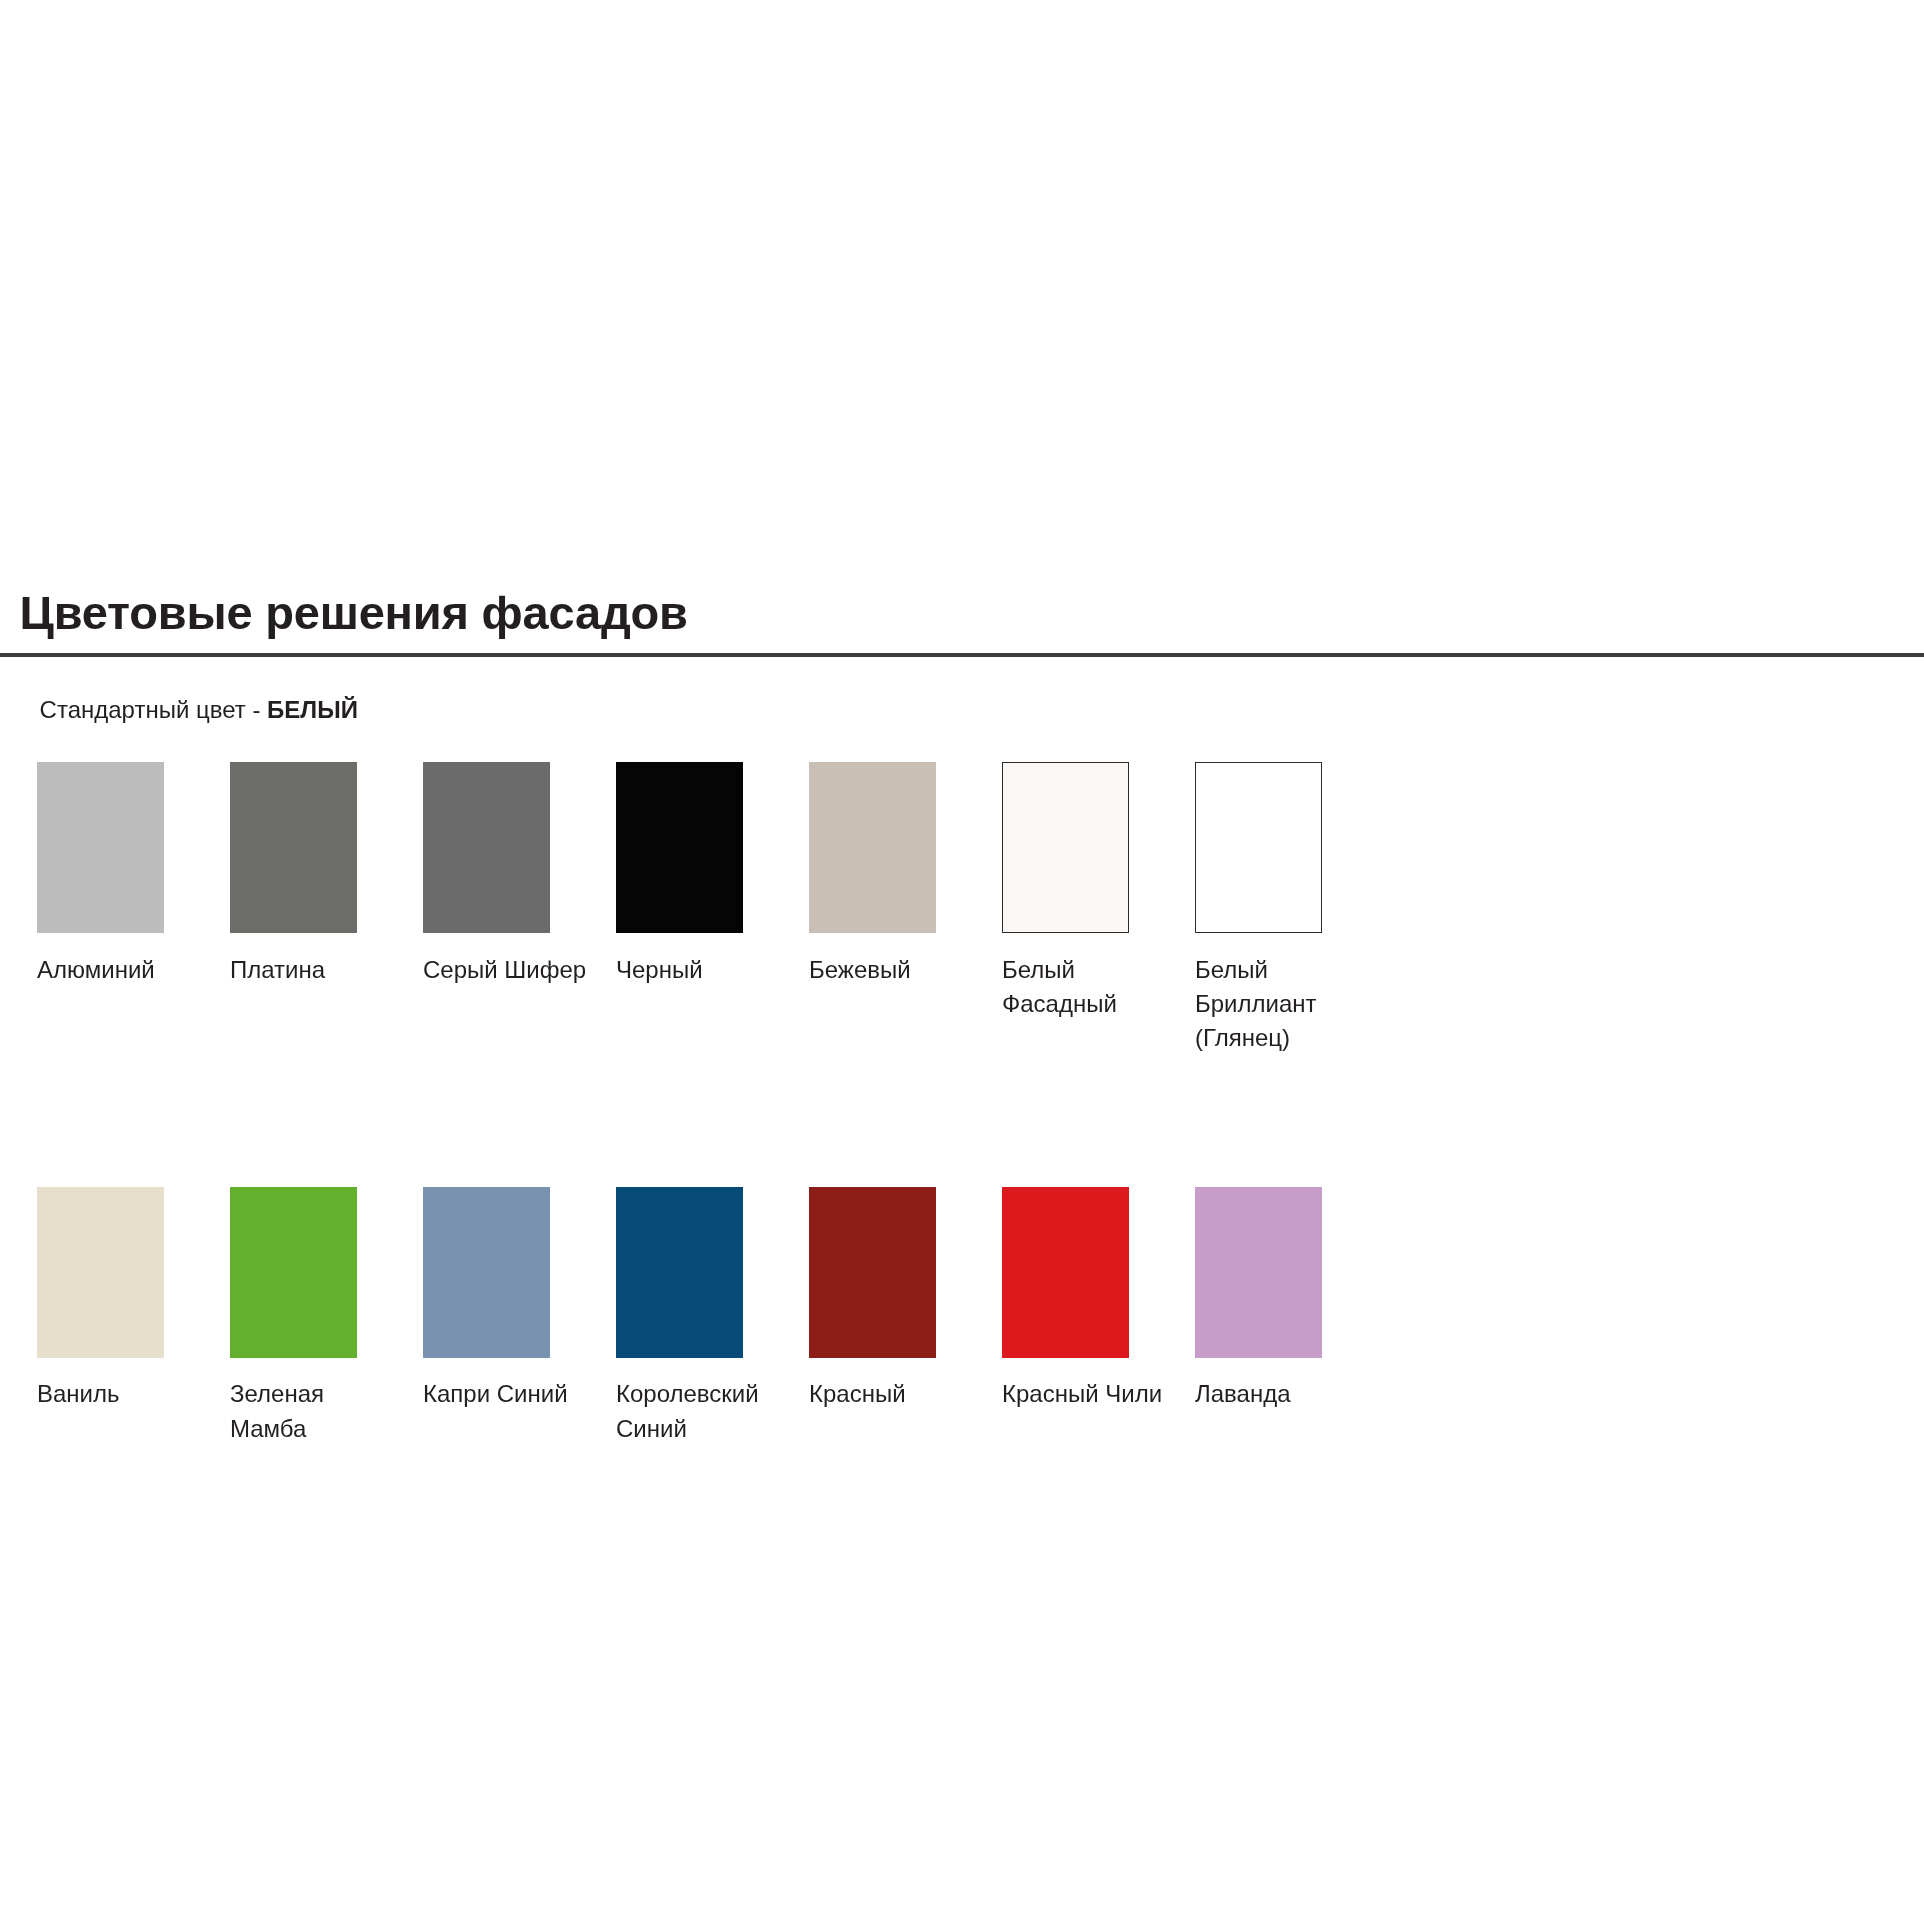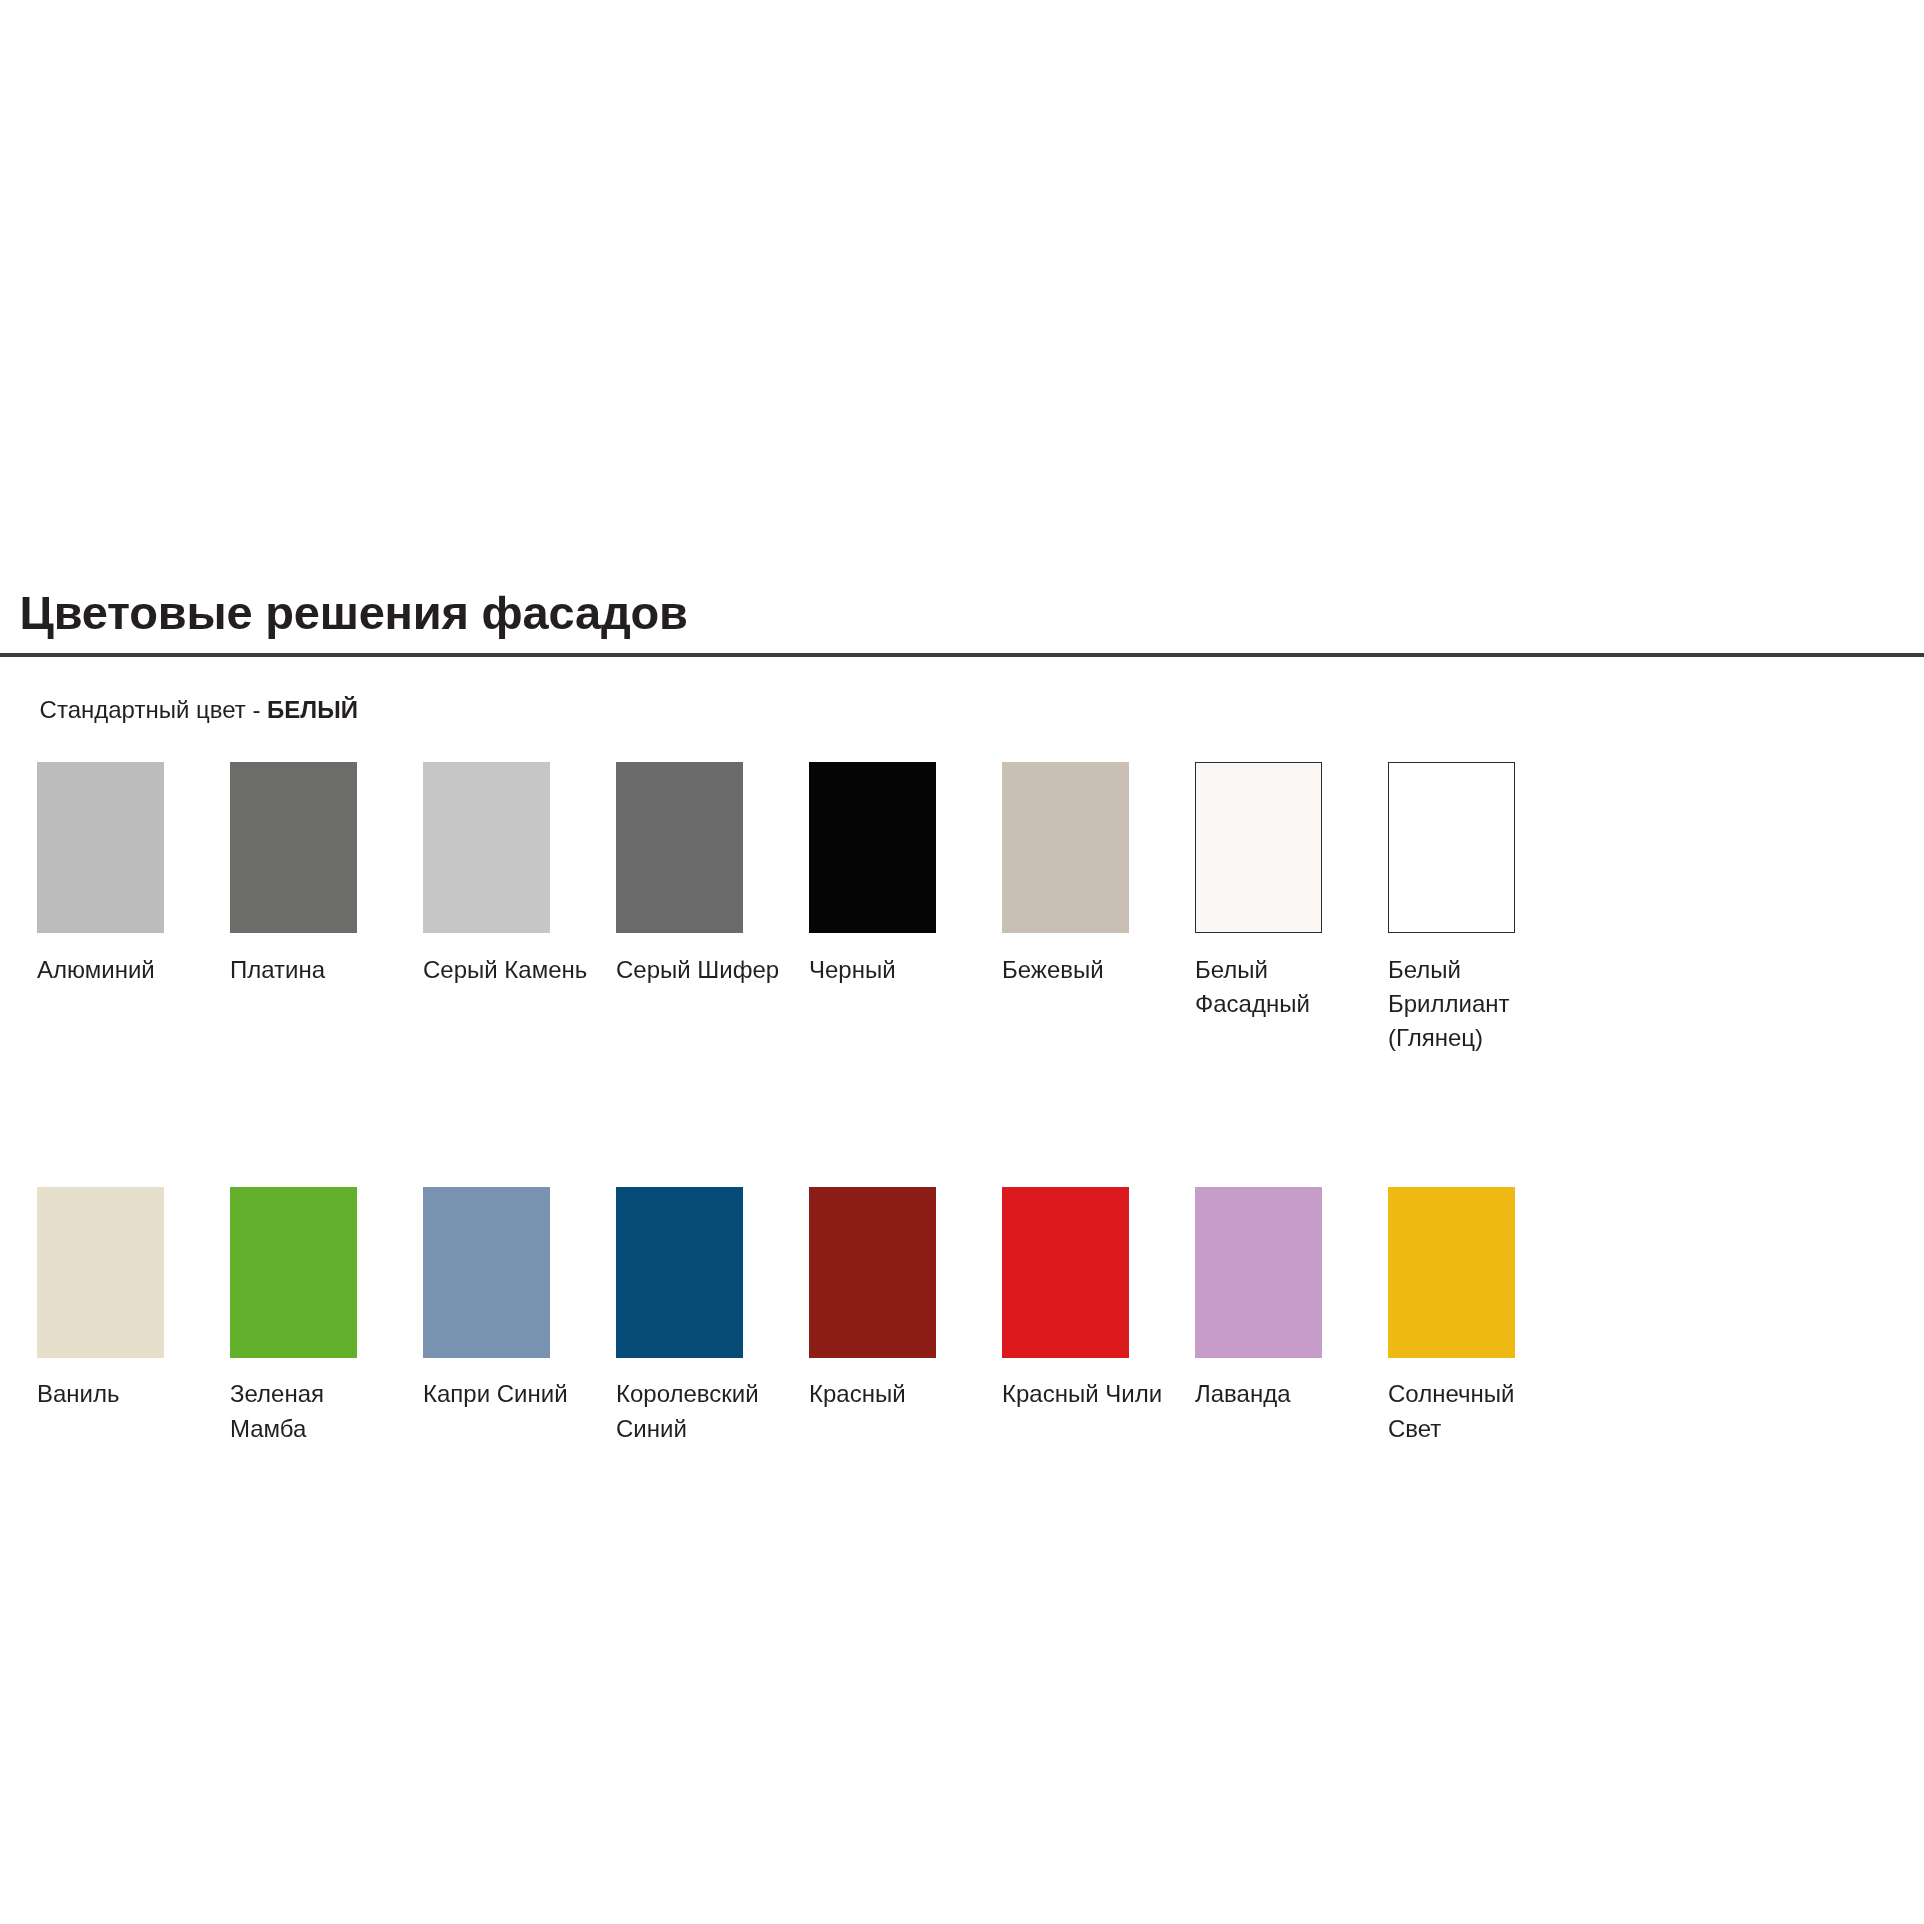--- a/index.html
+++ b/index.html
@@ -122,24 +122,20 @@
     <div class="swatch-row row-1">
         <div class="swatch-cell">
           <div class="swatch-chip" style="background: rgb(188, 188, 188);"></div>
           <div class="swatch-label">Алюминий</div>
         </div>
         <div class="swatch-cell">
           <div class="swatch-chip" style="background: rgb(108, 108, 105);"></div>
           <div class="swatch-label">Платина</div>
         </div>
         <div class="swatch-cell">
-          <div class="swatch-chip" style="background: rgb(198, 198, 198);"></div>
-          <div class="swatch-label">Серый Камень</div>
-        </div>
-        <div class="swatch-cell">
           <div class="swatch-chip" style="background: rgb(107, 107, 107);"></div>
           <div class="swatch-label">Серый Шифер</div>
         </div>
         <div class="swatch-cell">
           <div class="swatch-chip" style="background: rgb(5, 5, 5);"></div>
           <div class="swatch-label">Черный</div>
         </div>
         <div class="swatch-cell">
           <div class="swatch-chip" style="background: rgb(201, 191, 181);"></div>
           <div class="swatch-label">Бежевый</div>
@@ -180,22 +176,17 @@
           <div class="swatch-label">Красный</div>
         </div>
         <div class="swatch-cell">
           <div class="swatch-chip" style="background: rgb(220, 26, 30);"></div>
           <div class="swatch-label">Красный Чили</div>
         </div>
         <div class="swatch-cell">
           <div class="swatch-chip" style="background: rgb(197, 157, 200);"></div>
           <div class="swatch-label">Лаванда</div>
         </div>
-        <div class="swatch-cell">
-          <div class="swatch-chip" style="background: rgb(239, 185, 19);"></div>
-          <div class="swatch-label">Солнечный
-Свет</div>
-        </div>
       </div>
   </div>
 
 </div>
 
 
 </body></html>

